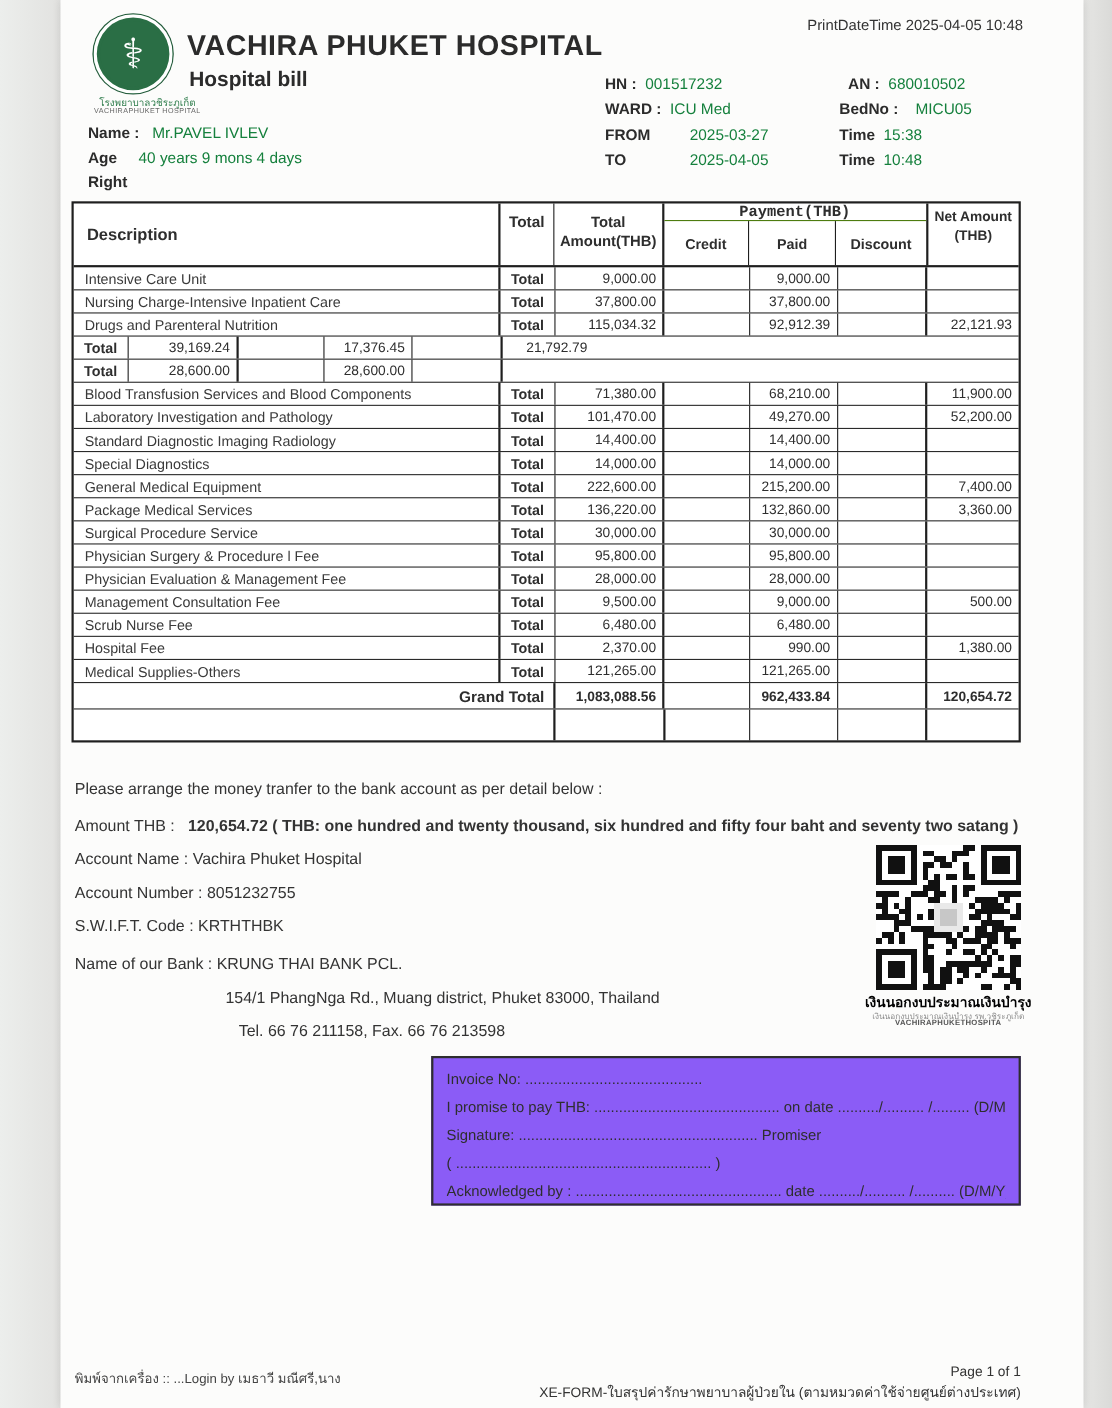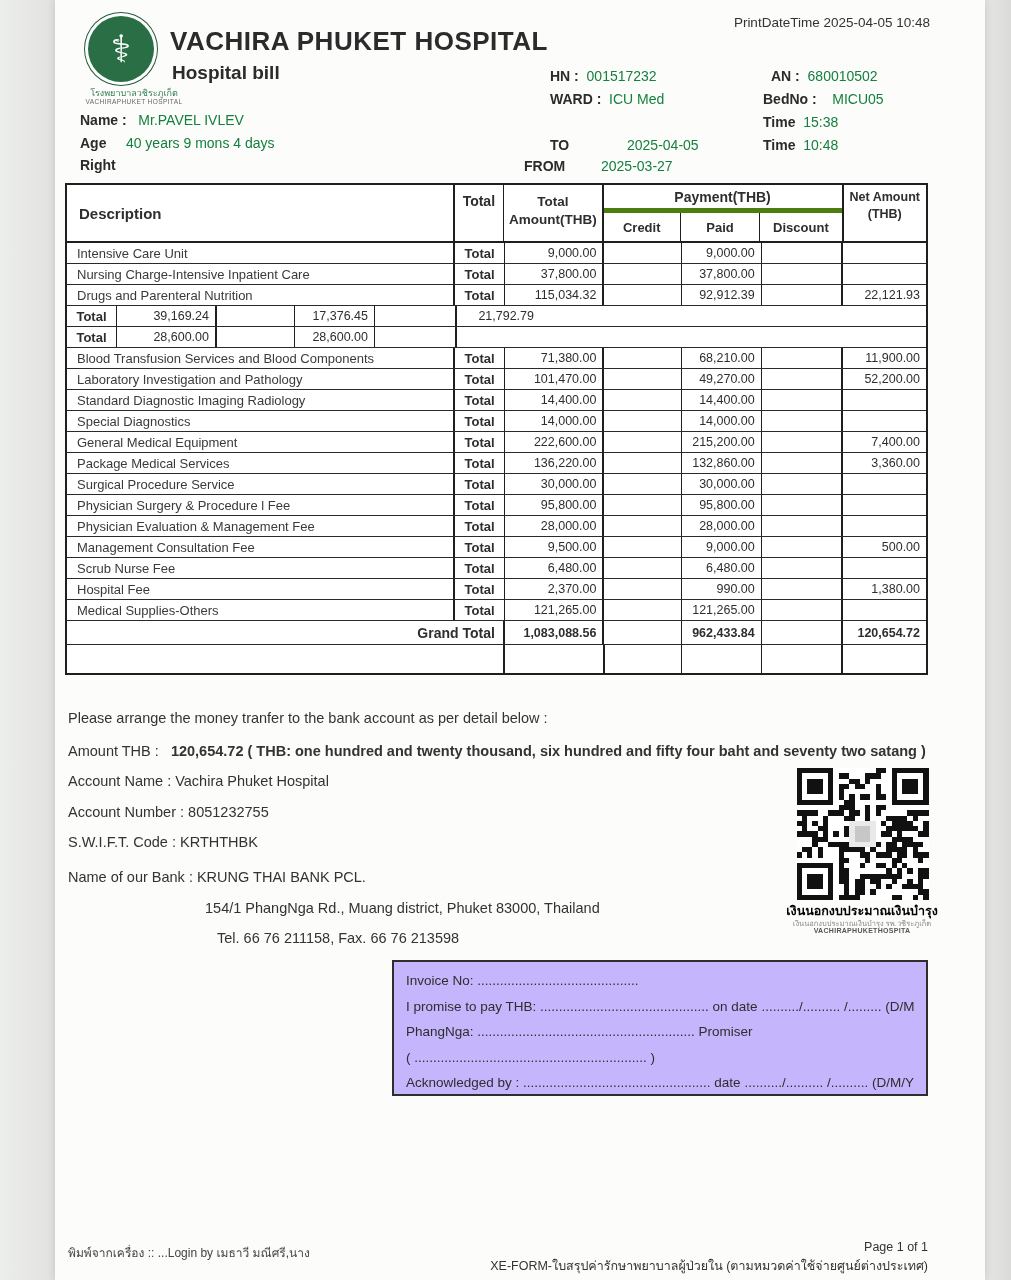--- a/index.html
+++ b/index.html
@@ -40,21 +40,21 @@
   .bill-table {
     position:absolute; left:10px; top:183px; width:863px;
     border:2px solid #1f1f1f; background:#fff;
     font-size:13px;
   }
   .thead { display:flex; height:58px; border-bottom:2px solid #1f1f1f; font-weight:700; }
   .h-desc { width:390px; border-right:2px solid #1f1f1f; display:flex; align-items:center; padding-left:12px; font-size:15px; }
   .h-total { width:50px; border-right:1px solid #1f1f1f; display:flex; align-items:flex-start; justify-content:center; padding-top:8px; font-size:14px; }
   .h-amt { width:100px; border-right:2px solid #1f1f1f; text-align:center; padding-top:8px; font-size:13.5px; line-height:18px; }
   .h-pay-group { width:240px; border-right:2px solid #1f1f1f; display:flex; flex-direction:column; }
-  .h-pay { height:28px; border-bottom:5px solid #4d7c0f; display:flex; align-items:center; justify-content:center; font-size:14px; }
+  .h-pay { height:16px; border-bottom:1px solid #4d7c0f; display:flex; align-items:center; justify-content:center; font-size:14px;font-family:Liberation Mono, monospace; }
   .h-sub { display:flex; flex:1; }
   .h-credit { width:78px; border-right:1px solid #1f1f1f; display:flex; align-items:center; justify-content:center; }
   .h-paid   { width:80px; border-right:1px solid #1f1f1f; display:flex; align-items:center; justify-content:center; }
   .h-disc   { width:82px; display:flex; align-items:center; justify-content:center; }
   .h-net { width:83px; text-align:center; padding-top:4px; font-size:12.5px; line-height:17px; }
 
   .trow { display:flex; height:21px; border-bottom:1px solid #2a2a2a; }
   .cell { height:100%; display:flex; align-items:center; overflow:hidden; }
   .c-desc { width:390px; border-right:2px solid #1f1f1f; padding-left:10px; color:#3a3a3a; }
   .c-total { width:50px; border-right:1px solid #1f1f1f; justify-content:center; font-weight:700; }
@@ -77,21 +77,21 @@
   
   .qr-box { position:absolute; left:740px; top:768px; width:135px; height:132px; }
   .qr-box svg { width:100%; height:100%; }
   .qr-cap1 { left:722px; top:901px; width:170px; text-align:center; font-size:12.5px; font-weight:700; color:#000000; }
   .qr-cap2 { left:722px; top:917px; width:170px; text-align:center; font-size:7.5px; color:#888; }
   .qr-cap3 { left:722px; top:927px; width:170px; text-align:center; font-size:7px; font-weight:700; color:#555; letter-spacing:.3px; }
 
   
   .invoice-box {
     position:absolute; left:337px; top:960px; width:536px; height:136px;
-    border:2px solid #2e2e2e; background:#c4b5fd;
+    border:2px solid #2e2e2e; background:#8b5cf6;
     padding:6px 12px;
   }
   .invoice-line { font-size:13.5px; color:#2e2e2e; line-height:25.5px; white-space:nowrap; overflow:hidden; }
 
   
   .footer-left { left:13px; top:1243px; font-size:12px; color:#444; }
   .footer-page { right:57px; top:1240px; font-size:12.5px; color:#333; text-align:right; }
   .footer-form { right:57px; top:1256px; font-size:12.5px; color:#333; text-align:right; }
 
   .edge-strip-l { position:absolute; left:0; top:0; width:55px; height:1280px; background:linear-gradient(90deg,#eceeec,#e2e2e0); }
@@ -125,21 +125,21 @@
   <div class="abs meta lbl" style="left:25px; top:157px;">Right</div>
 
   <div class="abs meta" style="left:495px; top:68px;">
     <span class="lbl">HN :</span>&nbsp;
     <span class="val">001517232</span>
   </div>
   <div class="abs meta" style="left:495px; top:91px;">
     <span class="lbl">WARD :</span>&nbsp;
     <span class="val">ICU Med</span>
   </div>
-  <div class="abs meta" style="left:469px; top:114px;margin-top:44px;">
+  <div class="abs meta" style="left:495px; top:114px;">
     <span class="lbl">FROM</span>
     <span class="val" style="position:absolute; left:77px;">2025-03-27</span>
   </div>
   <div class="abs meta" style="left:495px; top:137px;">
     <span class="lbl">TO</span>
     <span class="val" style="position:absolute; left:77px;">2025-04-05</span>
   </div>
 
   <div class="abs meta" style="left:672px; top:68px;margin-left:44px;">
     <span class="lbl">AN :</span>&nbsp;
@@ -588,21 +588,21 @@
         <rect x="11" y="11" width="3" height="3" fill="#c7c7c7"></rect>
       </svg>
   </div>
   <div class="abs qr-cap1">เงินนอกงบประมาณเงินบำรุง</div>
   <div class="abs qr-cap2">เงินนอกงบประมาณเงินบำรุง รพ.วชิระภูเก็ต</div>
   <div class="abs qr-cap3">VACHIRAPHUKETHOSPITA</div>
 
   <div class="invoice-box">
     <div class="invoice-line">Invoice No: ...........................................</div>
     <div class="invoice-line">I promise to pay THB: ............................................. on date ........../.......... /......... (D/M/Y)</div>
-    <div class="invoice-line">PhangNga: .......................................................... Promiser</div>
+    <div class="invoice-line">Signature: .......................................................... Promiser</div>
     <div class="invoice-line">( .............................................................. )</div>
     <div class="invoice-line">Acknowledged by : .................................................. date ........../.......... /.......... (D/M/Y)</div>
   </div>
 
   <div class="abs footer-left">พิมพ์จากเครื่อง :: ...Login by เมธาวี มณีศรี,นาง</div>
   <div class="abs footer-page">Page 1 of 1</div>
   <div class="abs footer-form">XE-FORM-ใบสรุปค่ารักษาพยาบาลผู้ป่วยใน (ตามหมวดค่าใช้จ่ายศูนย์ต่างประเทศ)</div>
 
 </div>
 

